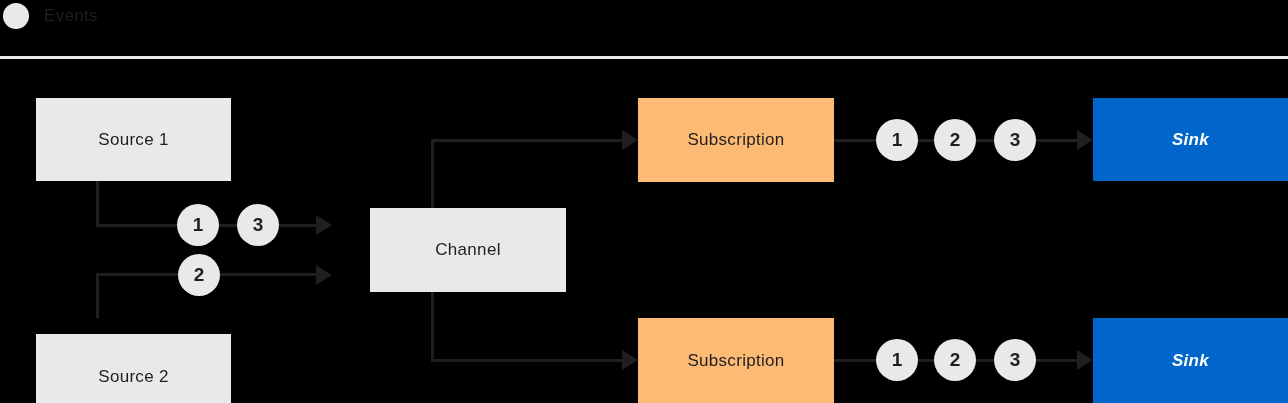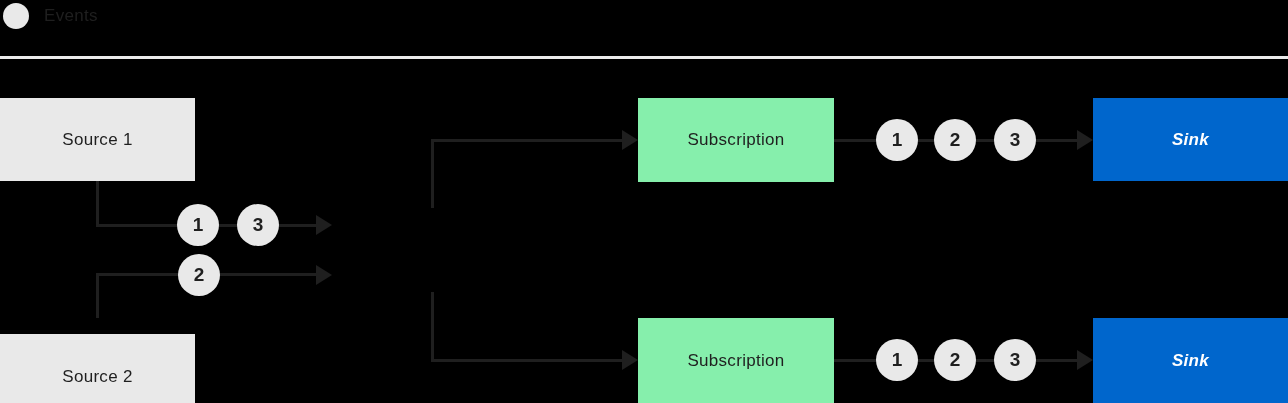--- a/index.html
+++ b/index.html
@@ -13,22 +13,22 @@
   }
   .legend-label{
     position:absolute;left:44px;top:6px;font-size:17px;font-weight:400;
     color:#1f1f1f;letter-spacing:.3px;
   }
   .divider{position:absolute;left:0;top:56px;width:1288px;height:3px;background:#ebebeb;}
   .node{
     position:absolute;display:flex;align-items:center;justify-content:center;
     font-size:17px;color:#1f1f1f;letter-spacing:.3px;
   }
-  .node.gray{background:#e9e9e9;}
-  .node.lightblue{background:#86efac;}
+  .node.gray{background:#e9e9e9;margin-left:36px;}
+  .node.lightblue{background:#fdba74;}
   .node.blue{background:#0066cc;color:#ffffff;font-weight:600;font-style:italic;}
   .line{position:absolute;background:#1f1f1f;}
   .arrow{
     position:absolute;width:0;height:0;
     border-top:10px solid transparent;border-bottom:10px solid transparent;
     border-left:16px solid #1f1f1f;
   }
   .marker{
     position:absolute;width:42px;height:42px;border-radius:50%;background:#e9e9e9;
     color:#1f1f1f;font-weight:700;font-size:19px;
@@ -65,20 +65,23 @@
 
   <div class="line" style="left:834px;top:359px;width:243px;height:3px"></div>
   <div class="arrow" style="left:1077px;top:350px"></div>
 
   <div class="node gray" style="left:0;top:98px;width:195px;height:83px">
     <span>Source 1</span>
   </div>
   <div class="node gray" style="left:0;top:334px;width:195px;height:85px">
     <span>Source 2</span>
   </div>
+  <div class="node gray" style="left:334px;top:208px;width:196px;height:84px">
+    <span>Channel</span>
+  </div>
   <div class="node lightblue" style="left:638px;top:98px;width:196px;height:84px">
     <span>Subscription</span>
   </div>
   <div class="node lightblue" style="left:638px;top:318px;width:196px;height:85px">
     <span>Subscription</span>
   </div>
   <div class="node blue" style="left:1093px;top:98px;width:195px;height:83px">
     <span>Sink</span>
   </div>
   <div class="node blue" style="left:1093px;top:318px;width:195px;height:85px">

